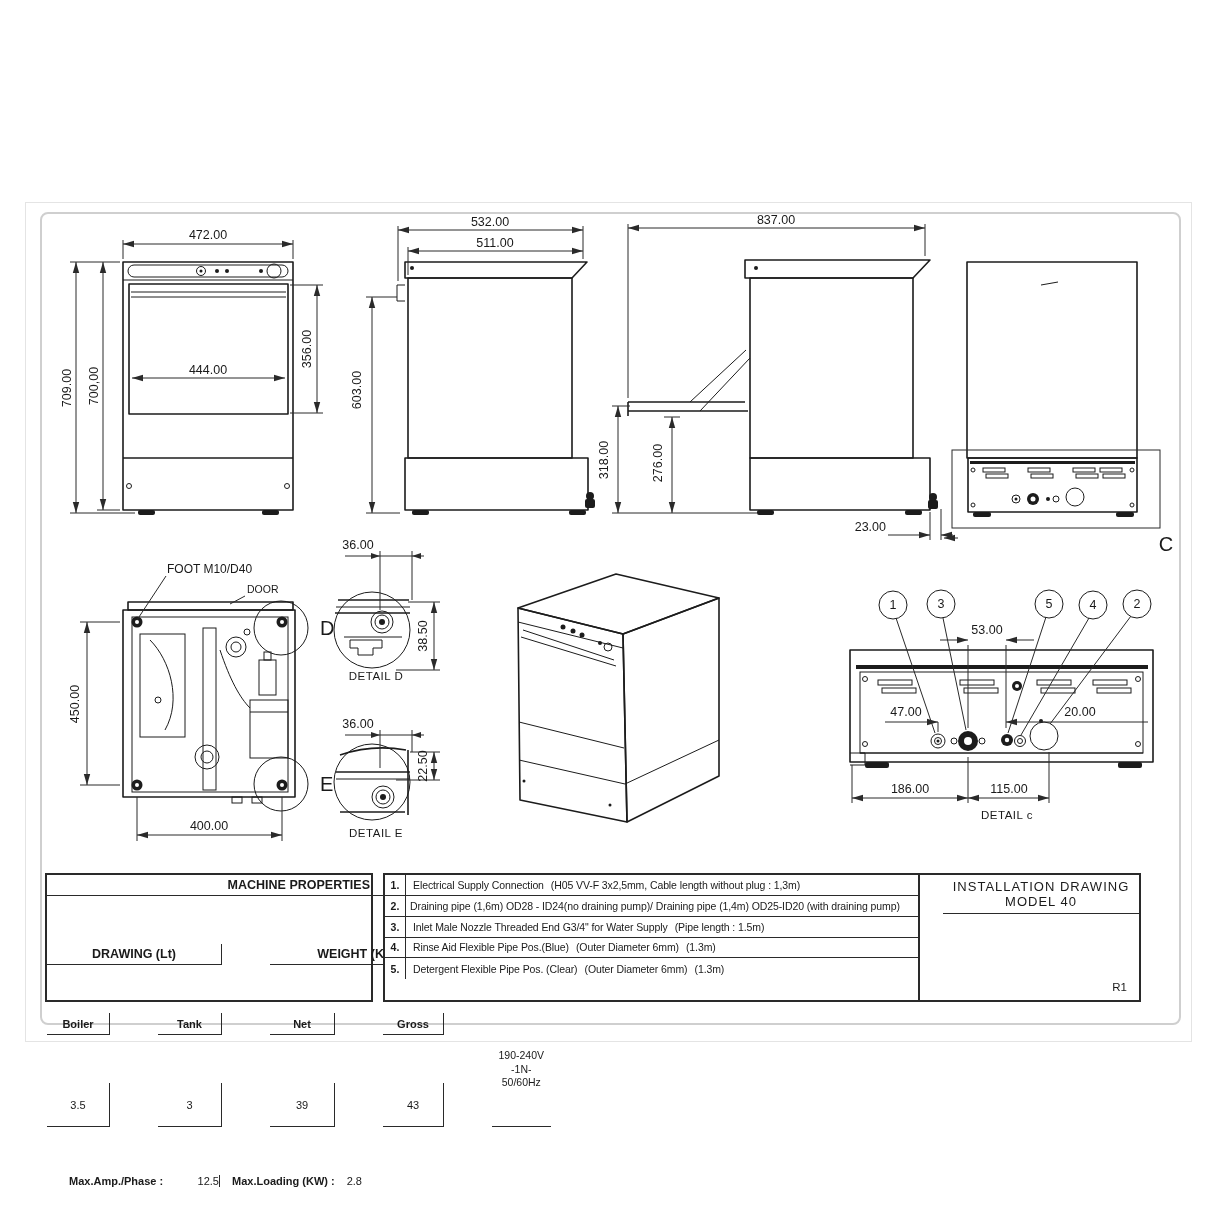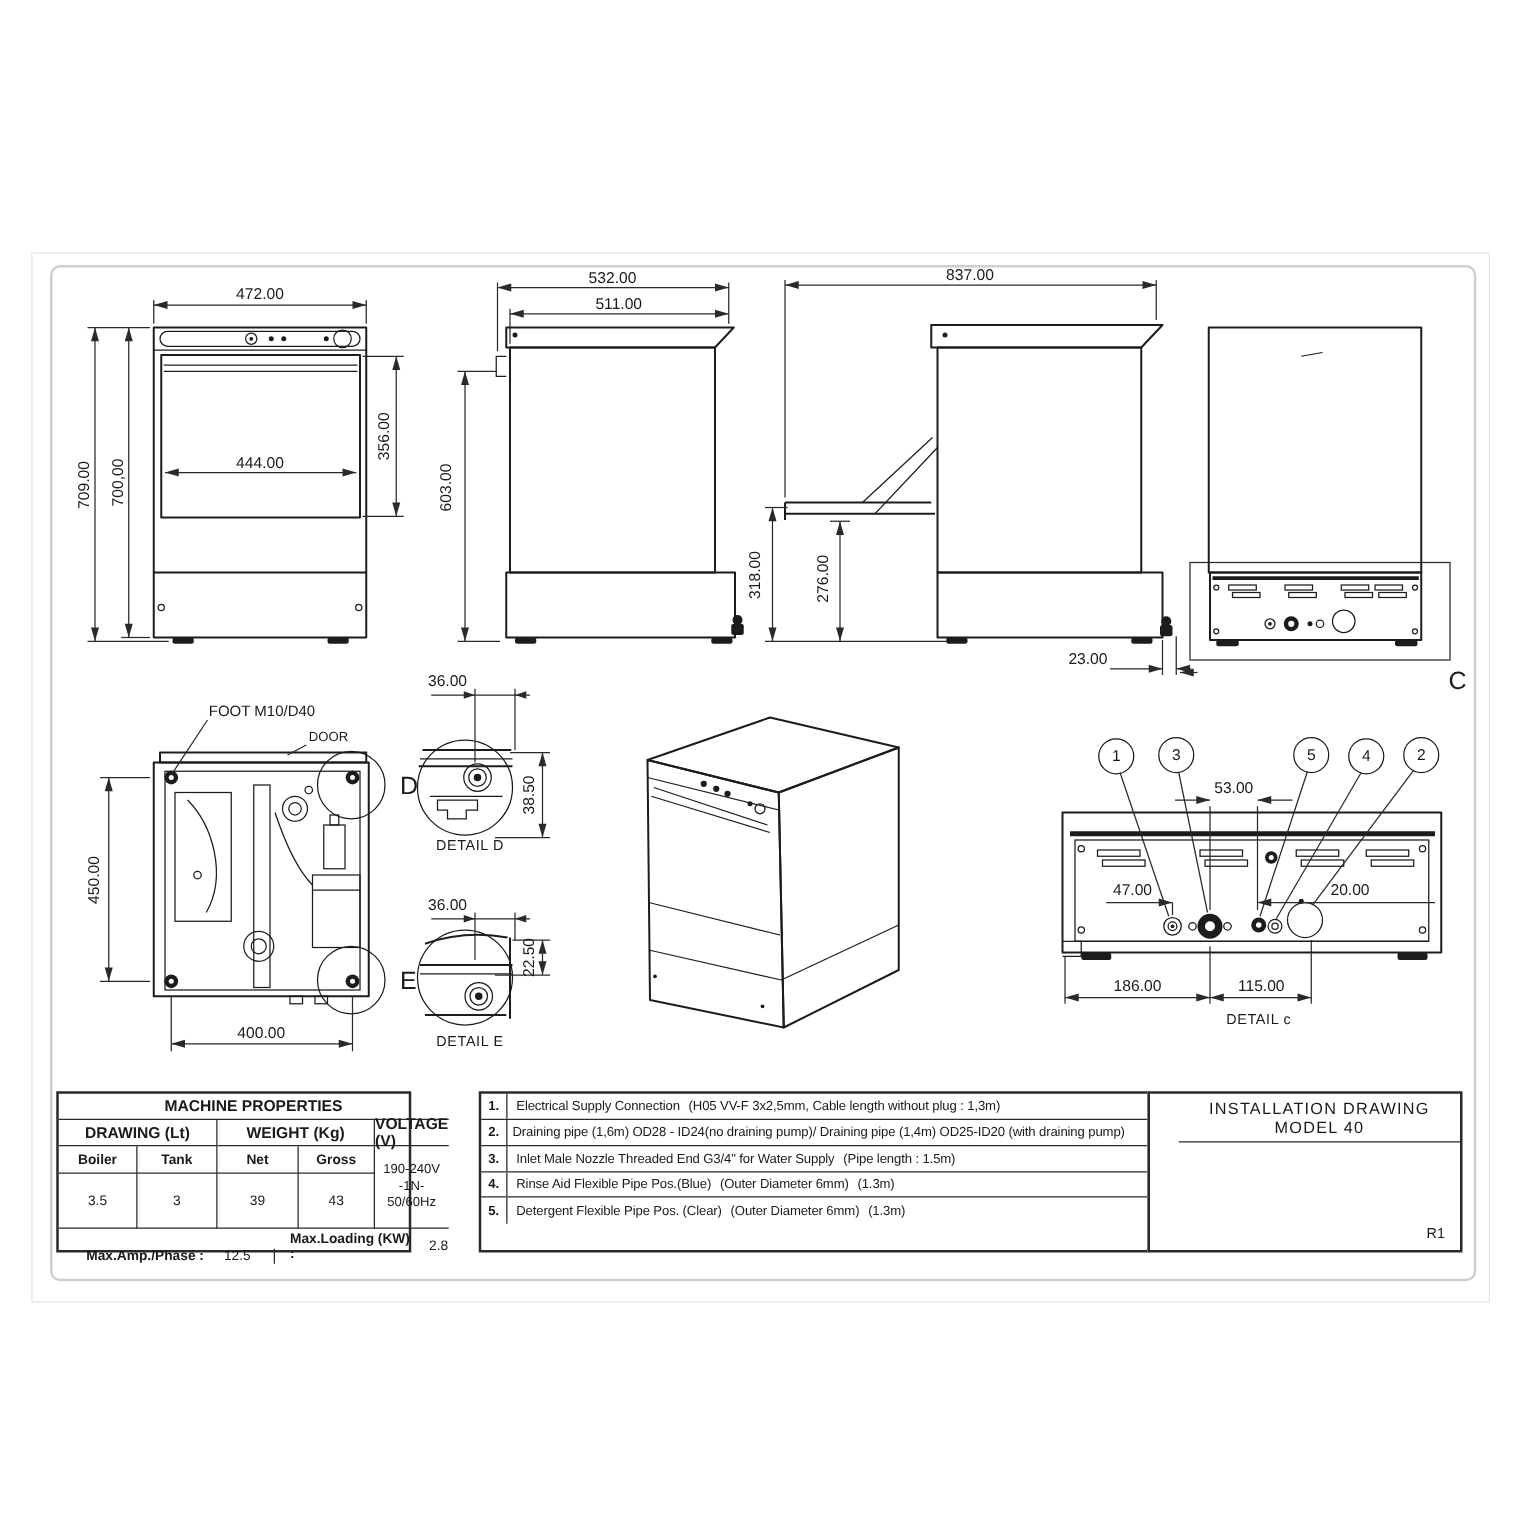--- a/index.html
+++ b/index.html
@@ -15,27 +15,27 @@
   .ol{stroke:#1c1c1c;stroke-width:1.6;fill:none;stroke-linejoin:round;}
   .tl{stroke:#1c1c1c;stroke-width:1;fill:none;}
   .dl{stroke:#2a2a2a;stroke-width:1;fill:none;}
   .fl{fill:#1c1c1c;stroke:none;}
   
   .tbl{position:absolute;top:873px;height:129px;border:2px solid #2a2a2a;background:#fff;box-sizing:border-box;font-size:11px;}
   .cell{display:flex;align-items:center;justify-content:center;box-sizing:border-box;}
   .b-r{border-right:1.5px solid #2a2a2a;}
   .b-b{border-bottom:1.5px solid #2a2a2a;}
   .bold{font-weight:bold;}
-  #mp{left:45px;width:284px;display:grid;grid-template-columns:63px 64px 65px 61px 1fr;grid-template-rows:21px 21px 22px 44px 1fr;}
+  #mp{left:45px;width:328px;display:grid;grid-template-columns:63px 64px 65px 61px 1fr;grid-template-rows:21px 21px 22px 44px 1fr;gap:48px;}
   #mp .t12{font-size:12.5px;}
   #bi{left:383px;width:537px;display:grid;grid-template-rows:21px repeat(5,1fr);}
   .bi-row{display:flex;box-sizing:border-box;}
   .bi-num{width:21px;border-right:1.5px solid #2a2a2a;display:flex;align-items:center;justify-content:center;font-weight:bold;font-size:10.5px;box-sizing:border-box;}
   .bi-txt{flex:1;display:flex;align-items:center;padding-left:7px;gap:7px;font-size:10.5px;white-space:nowrap;overflow:hidden;letter-spacing:-0.1px;}
-  #tb{left:918px;width:252px;display:flex;flex-direction:column;padding-left:23px;}
+  #tb{left:918px;width:223px;display:flex;flex-direction:column;padding-left:23px;}
   #tb .title-cell{height:39px;border-bottom:1.5px solid #2a2a2a;display:flex;flex-direction:column;align-items:center;justify-content:center;font-size:13px;letter-spacing:1px;box-sizing:border-box;}
   #tb .rev-cell{flex:1;position:relative;}
   #tb .rev{position:absolute;right:12px;bottom:7px;font-size:11.5px;}
   .volt-val{font-size:10.5px;line-height:1.3;text-align:center;}
 </style>
 </head>
 <body>
 
 <div class="frame-outer"></div>
 <div class="frame-inner"></div>
@@ -386,21 +386,21 @@
   <div class="cell b-r b-b bold">Gross</div>
   <div class="cell b-b volt-val" style="grid-column:5/6;grid-row:3/5;flex-direction:column;">
     <span>190-240V</span>
     <span>-1N-50/60Hz</span>
   </div>
   <div class="cell b-r b-b">3.5</div>
   <div class="cell b-r b-b">3</div>
   <div class="cell b-r b-b">39</div>
   <div class="cell b-r b-b">43</div>
   <div style="grid-column:1/6;display:flex;">
-    <div class="cell b-r" style="width:173px;justify-content:flex-start;padding-left:22px;gap:16px;margin-top:16px;">
+    <div class="cell b-r" style="width:173px;justify-content:space-between;padding-left:22px;gap:16px;">
       <span class="bold">Max.Amp./Phase :</span>
       <span>12.5</span>
     </div>
     <div class="cell" style="flex:1;justify-content:flex-start;padding-left:12px;gap:12px;">
       <span class="bold">Max.Loading (KW) :</span>
       <span>2.8</span>
     </div>
   </div>
 </div>
 

